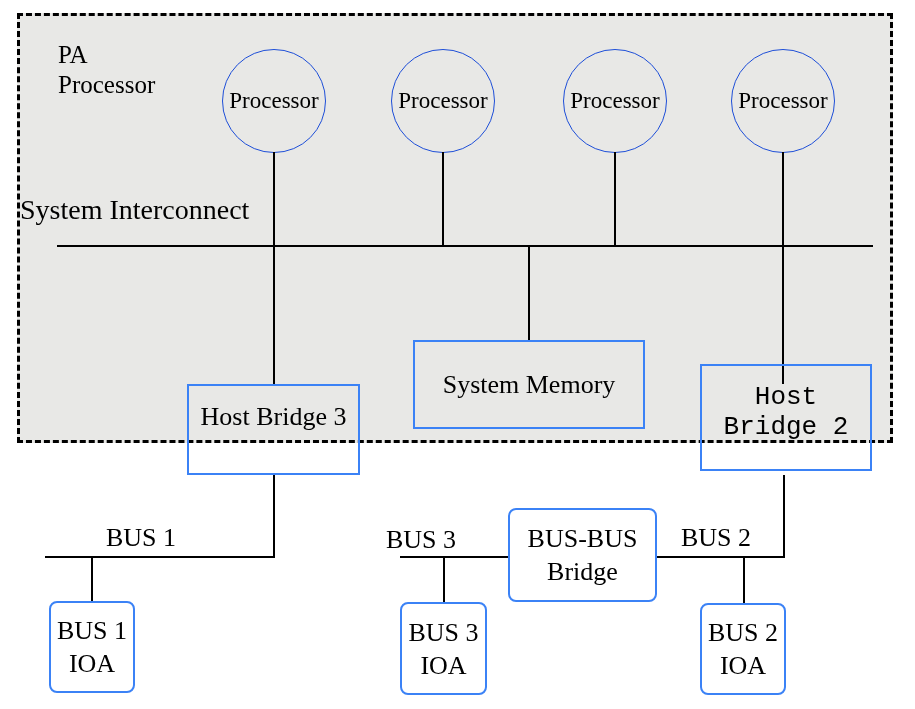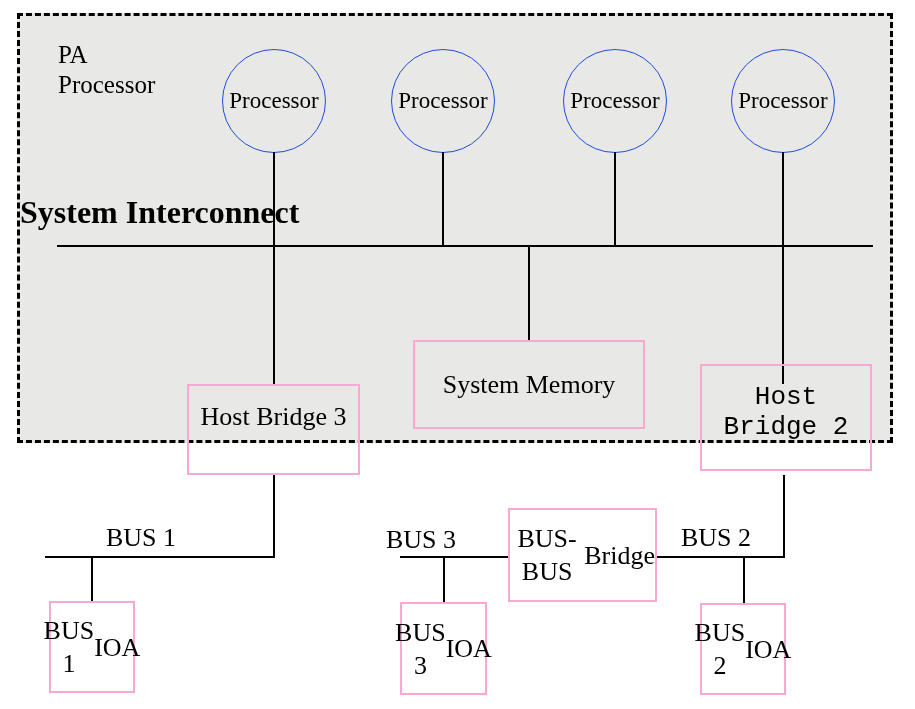--- a/index.html
+++ b/index.html
@@ -9,34 +9,34 @@
     overflow:hidden;
   }
   .abs{position:absolute;}
   .domain-box{
     left:17px;top:13px;width:876px;height:430px;
     background:#e8e8e6;border:3px dashed #000;box-sizing:border-box;
   }
   .line-h{height:2px;background:#000;}
   .line-v{width:2px;background:#000;}
   .box{
-    border:2px solid #f9a8d4;box-sizing:border-box;background:transparent;
+    border:2px solid #3b82f6;box-sizing:border-box;background:transparent;
     display:flex;align-items:center;justify-content:center;text-align:center;
   }
   .circle{
     width:104px;height:104px;border:1px solid #1d4ed8;border-radius:50%;
     box-sizing:border-box;background:transparent;
     display:flex;align-items:center;justify-content:center;
     font-size:23px;
   }
   .domain-title{left:58px;top:40px;font-size:25px;line-height:30px;}
-  .interconnect-label{left:20px;top:194px;font-size:32px;font-weight:bold;}
+  .interconnect-label{left:20px;top:194px;font-size:28px;}
   .box-label-26{font-size:26px;}
   .bus-label{font-size:26px;line-height:30px;}
-  .two-line{flex-direction:row;line-height:33px;font-size:26px;}
+  .two-line{flex-direction:column;line-height:33px;font-size:26px;border-radius:8px;}
   .hb{align-items:flex-start;font-size:26px;}
   .hb .inner{padding-top:16px;}
 </style>
 </head>
 <body>
 
 <div class="abs domain-box"></div>
 
 <div class="abs domain-title">
   <div>PA</div>

